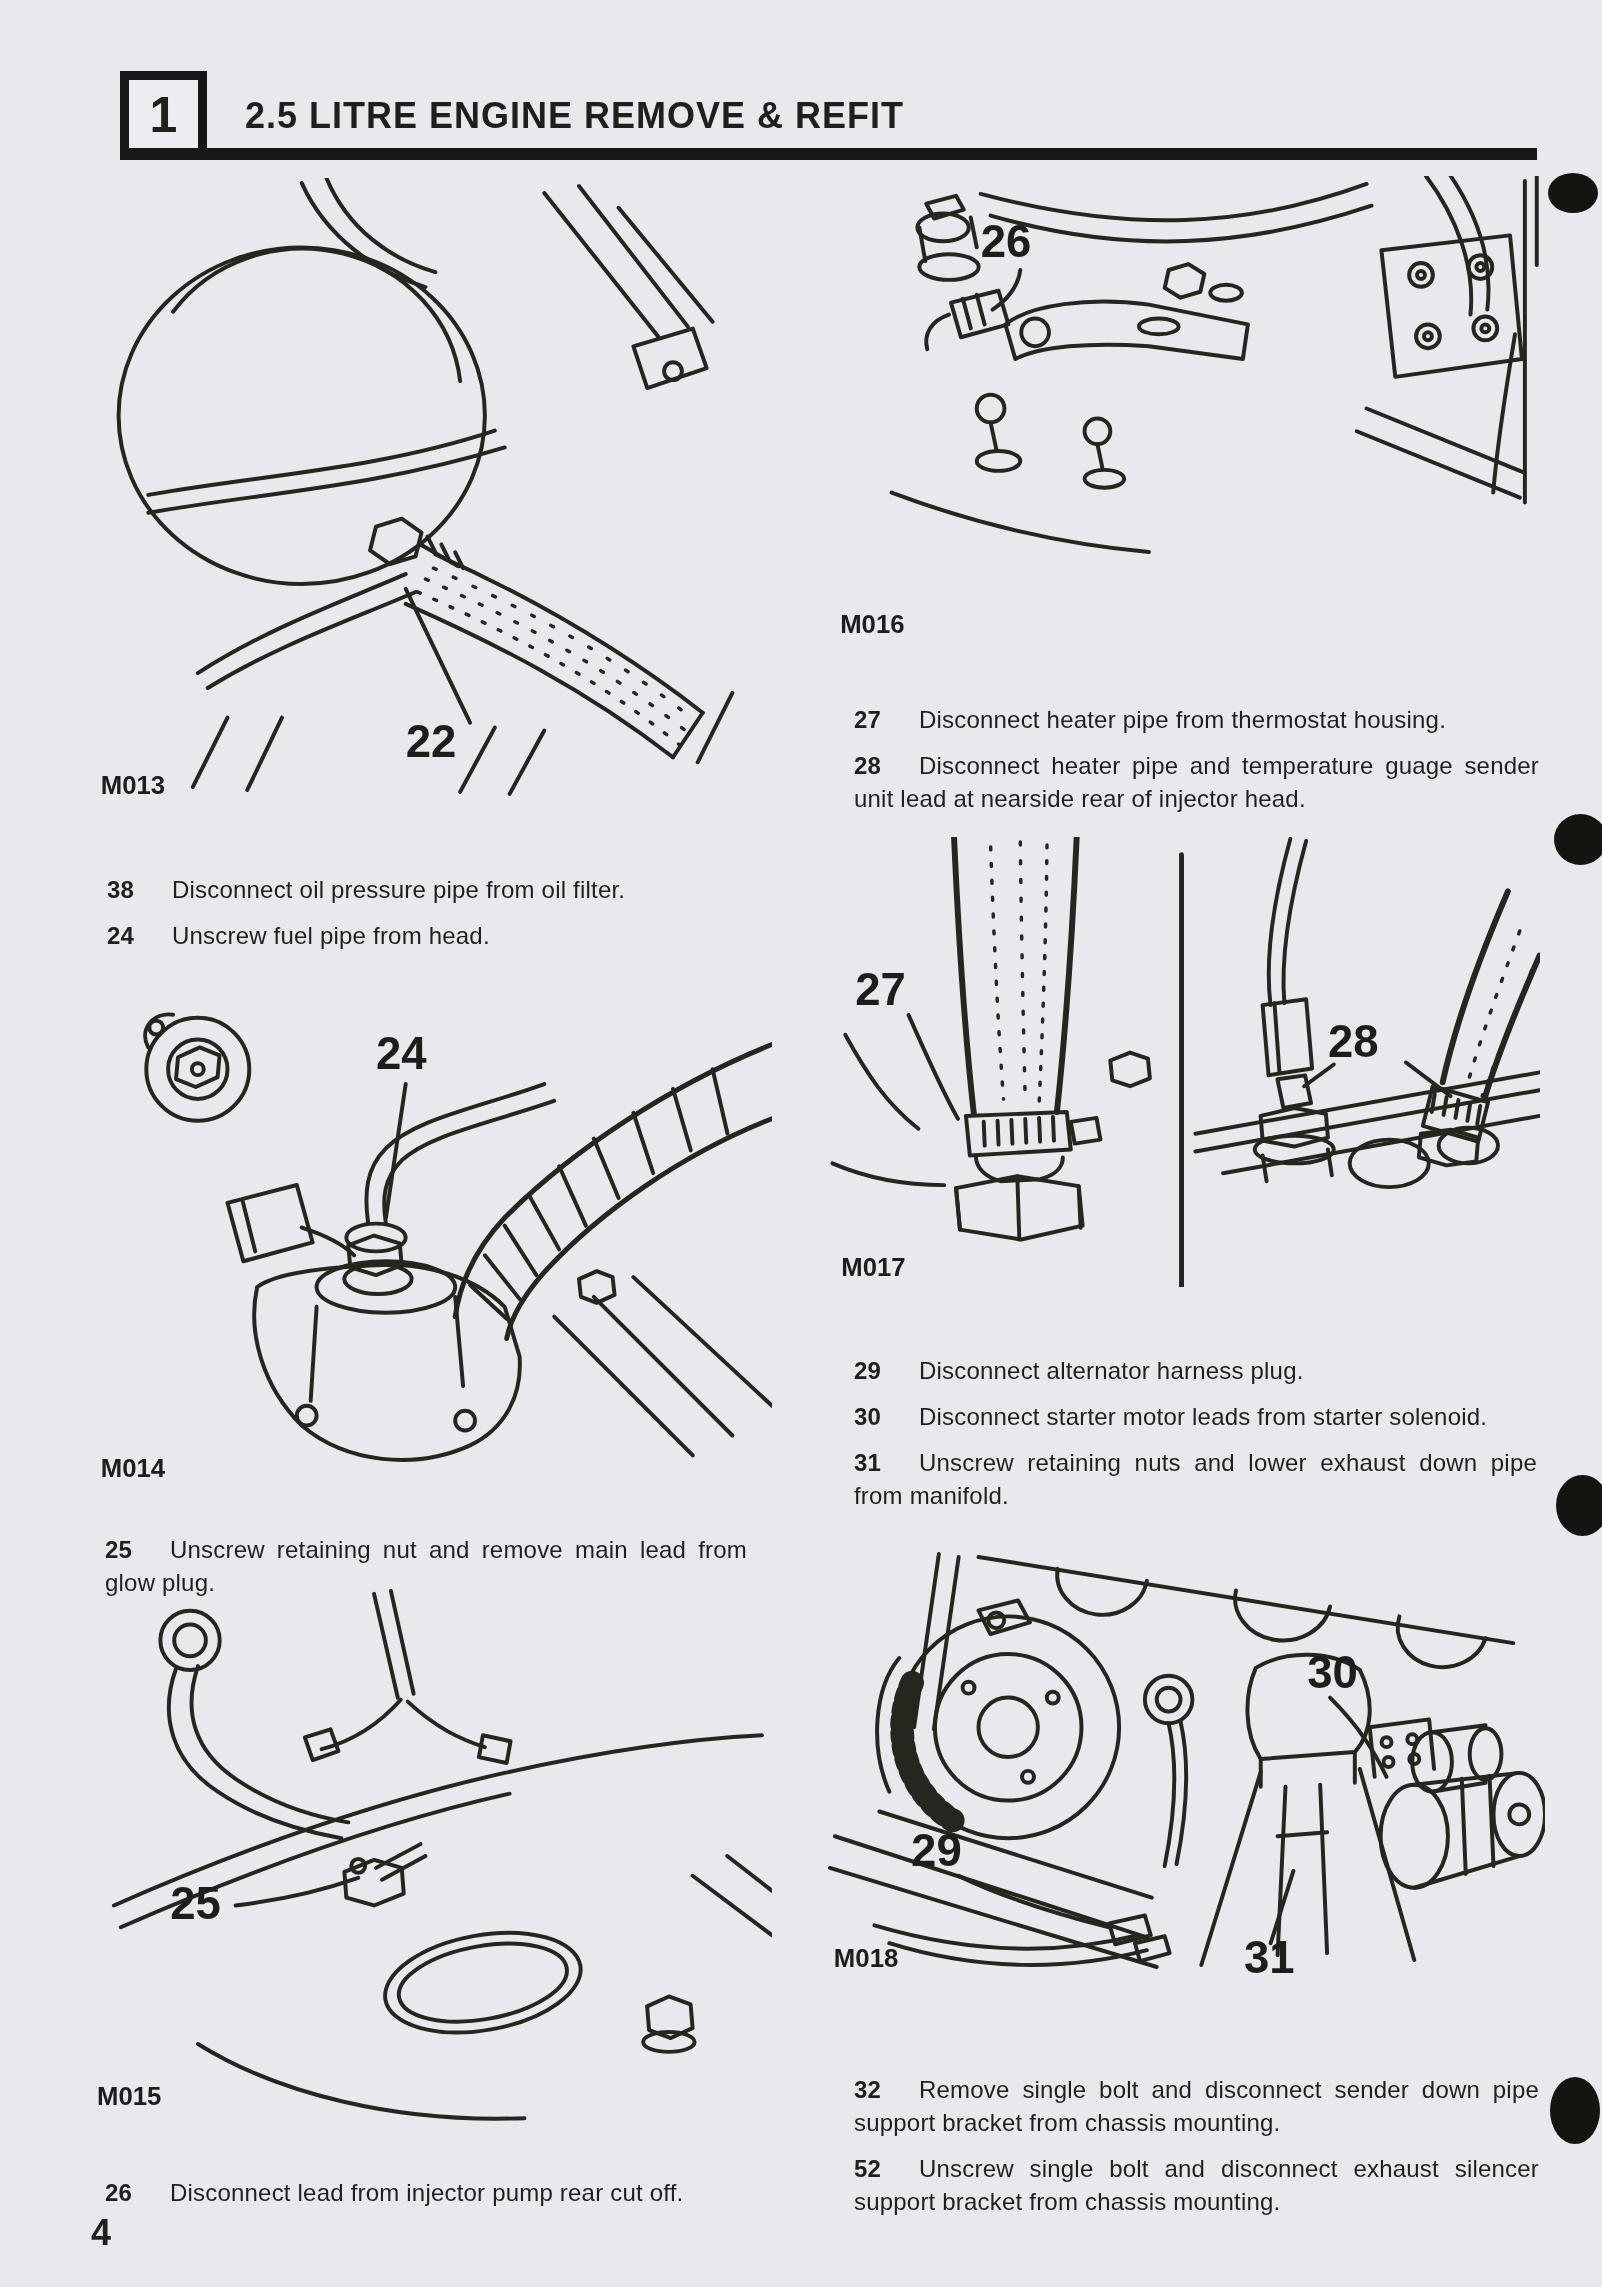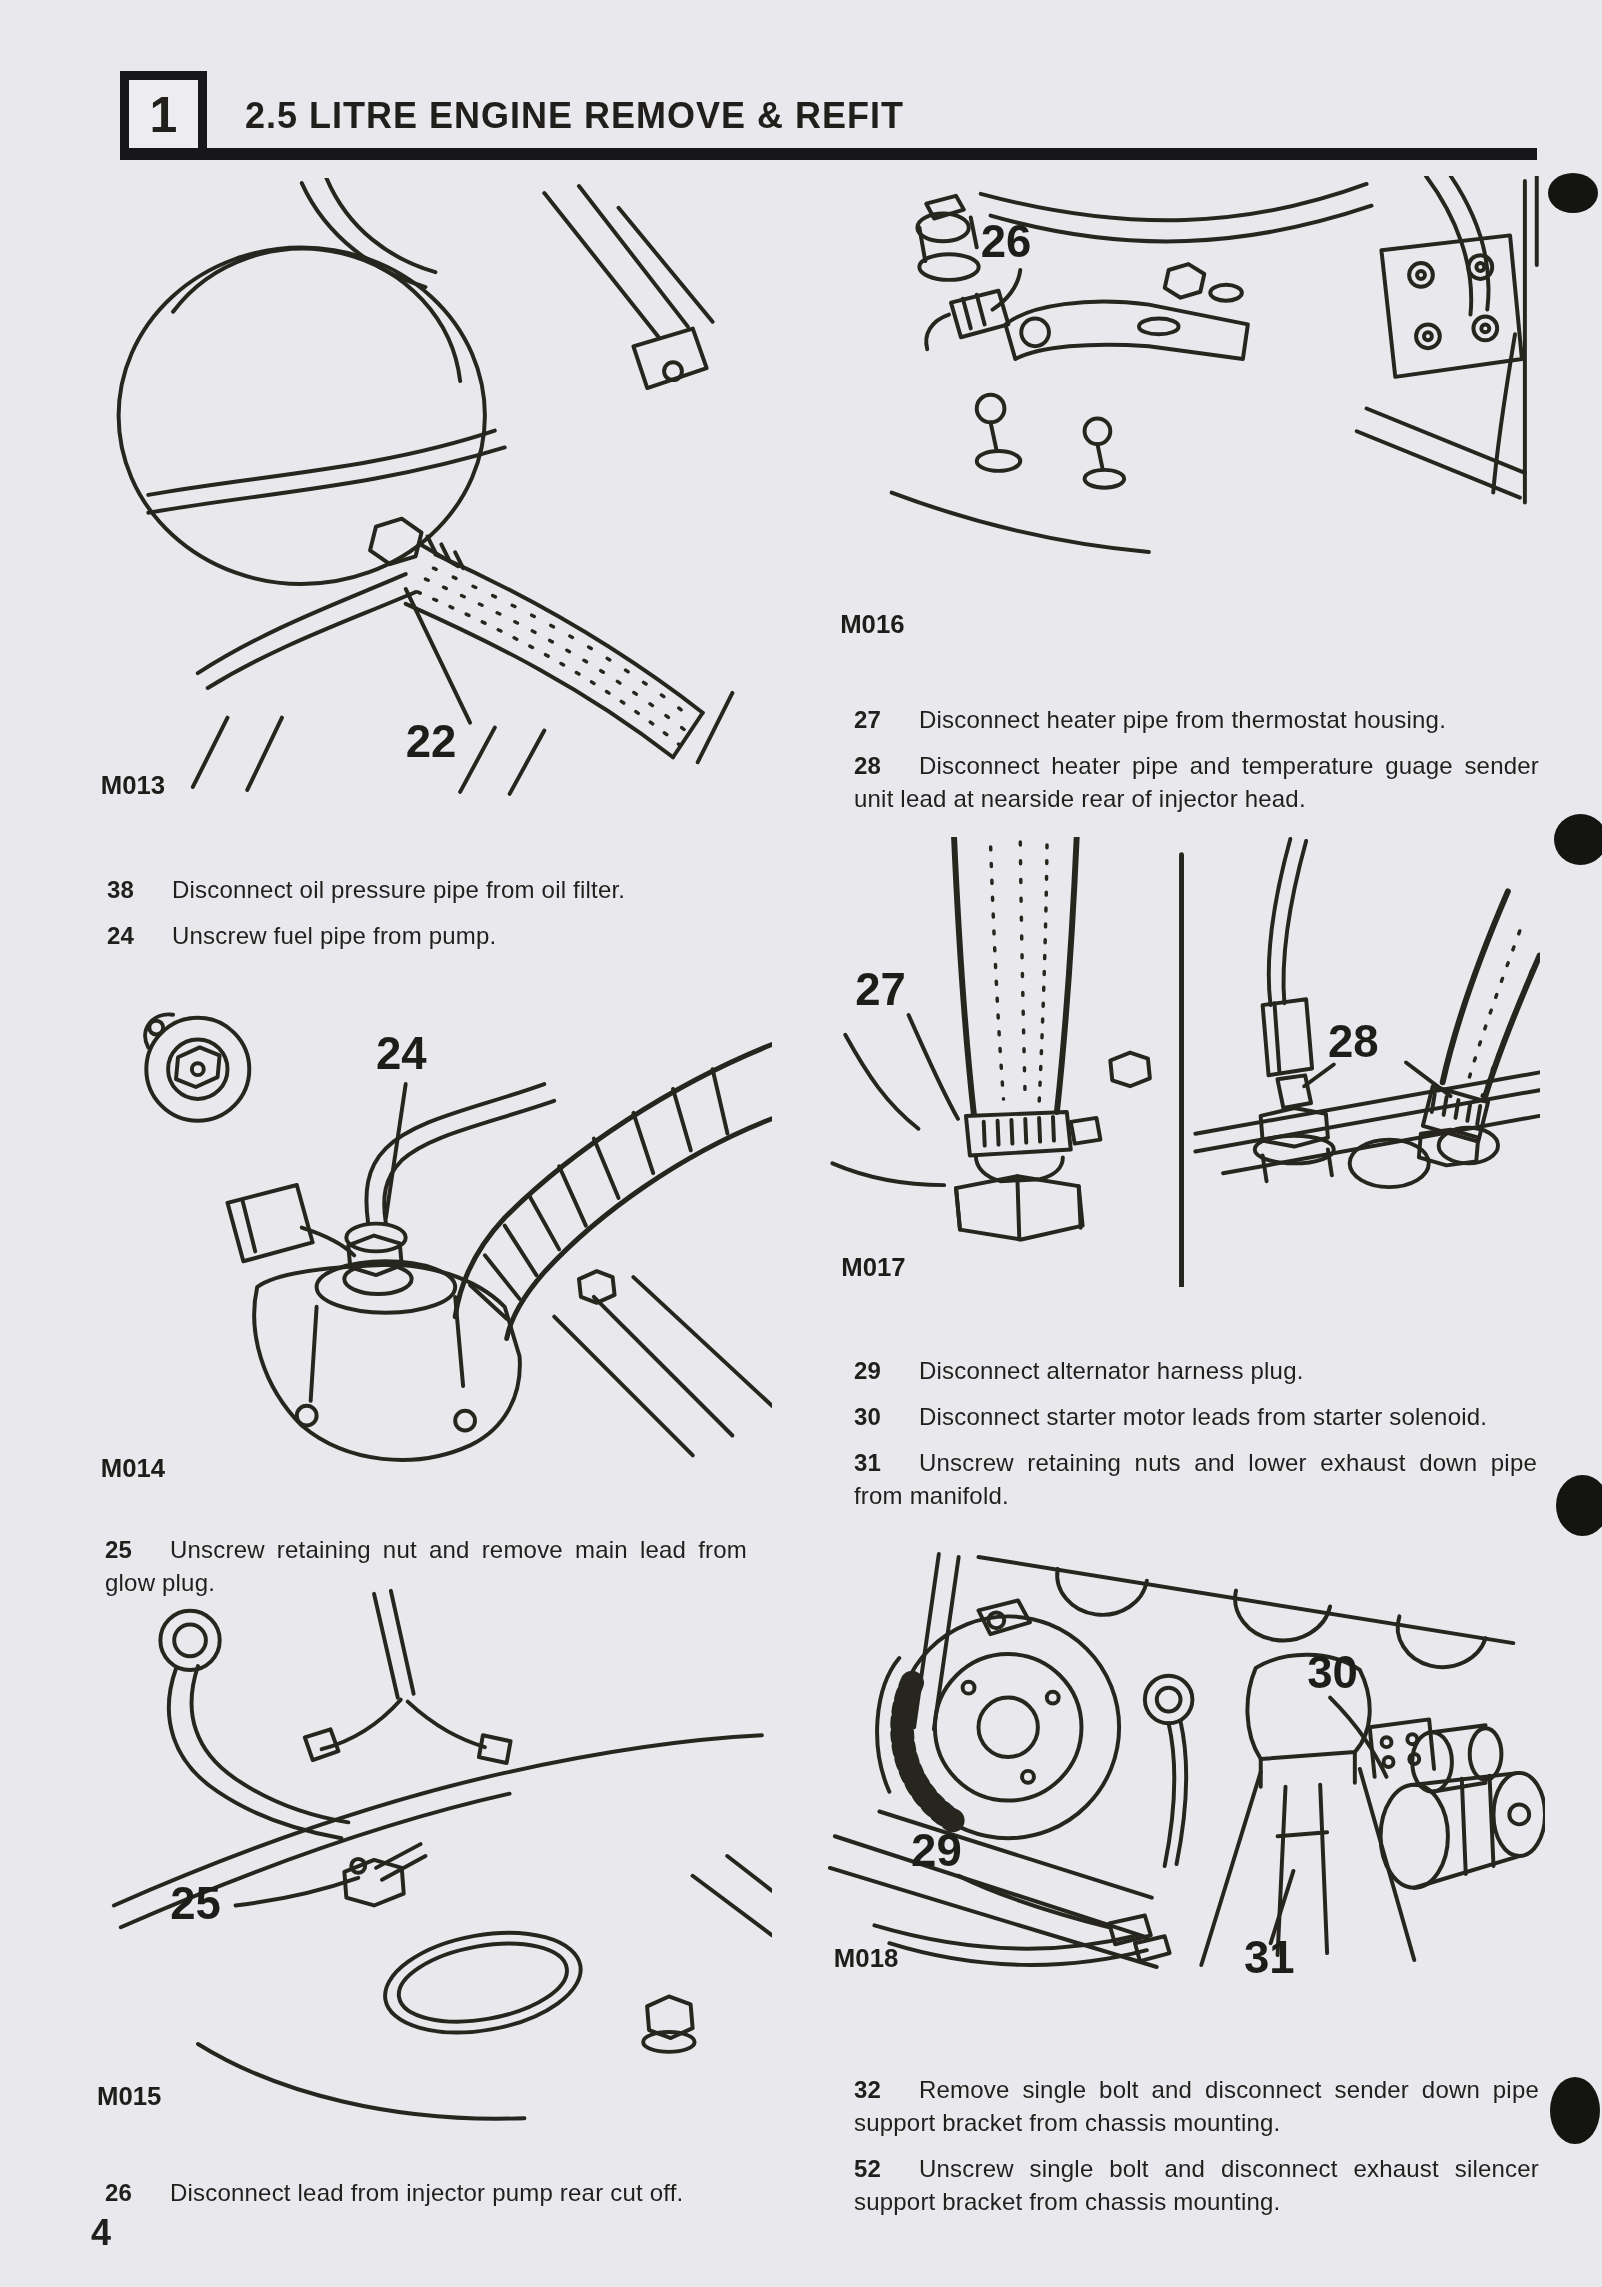--- a/index.html
+++ b/index.html
@@ -141,21 +141,21 @@
     <div class="step just">
       <span class="num">28</span><span class="txt">Disconnect heater pipe and temperature guage sender unit lead at nearside rear of injector head.</span>
     </div>
   </div>
 
   <div class="stepblock" style="left:107px; top:873px; width:634px;">
     <div class="step">
       <span class="num">38</span><span class="txt">Disconnect oil pressure pipe from oil filter.</span>
     </div>
     <div class="step">
-      <span class="num">24</span><span class="txt">Unscrew fuel pipe from pump.</span>
+      <span class="num">24</span><span class="txt">Unscrew fuel pipe from head.</span>
     </div>
   </div>
 
   <div class="fig" style="left:827px; top:837px;">
     <svg width="713" height="450" viewBox="0 0 720 455">
       <g class="stroke">
         <path d="M358 18 L358 455" stroke-width="5"></path>
         <path d="M128 0 C132 90 138 190 148 280" stroke-width="6"></path>
         <path d="M252 0 C248 90 242 185 232 278" stroke-width="6"></path>
         <path d="M165 10 C168 95 172 185 178 265" stroke-dasharray="3 14" stroke-width="3.5"></path>

